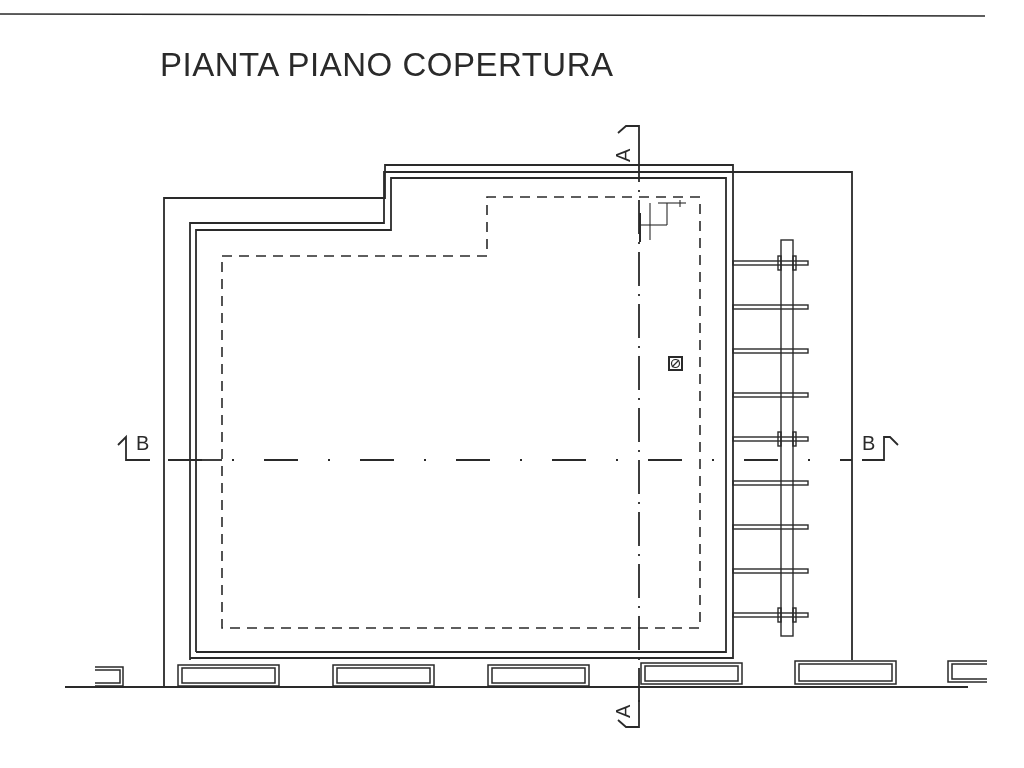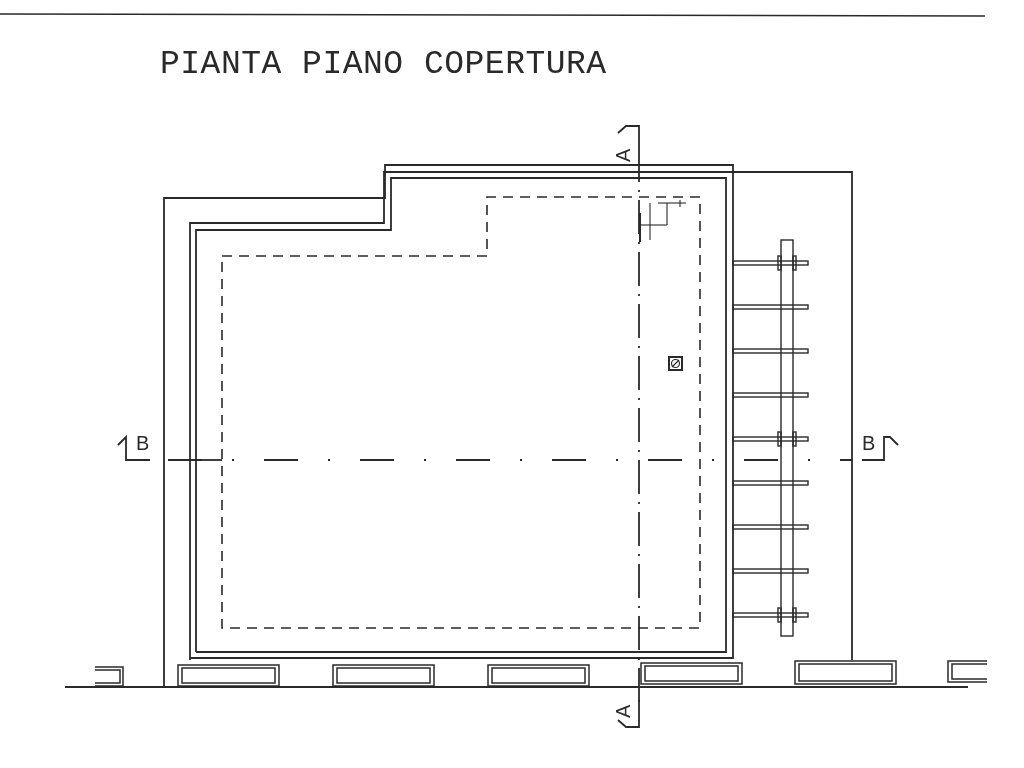--- a/index.html
+++ b/index.html
@@ -1,17 +1,17 @@
 <!DOCTYPE html>
 <html><head>
   <meta charset="utf-8">
   <style>
     html, body { margin: 0; padding: 0; background: #ffffff; }
     body { width: 1024px; height: 768px; position: relative; overflow: hidden; font-family: "Liberation Sans", sans-serif; }
-    .title { position: absolute; left: 160px; top: 46px; font-size: 33px; color: #2a2a2a; letter-spacing: 0.5px; font-family: Liberation Mono, monospace; }
+    .title { position: absolute; left: 160px; top: 46px; font-size: 33px; color: #2a2a2a; letter-spacing: 0.5px; font-family: Liberation Sans, sans-serif; }
     svg { position: absolute; left: 0; top: 0; }
     .lbl { font-family: "Liberation Sans", sans-serif; font-size: 20px; fill: #2a2a2a; }
   </style>
 </head>
 <body>
 
 <div class="title">PIANTA PIANO COPERTURA</div>
 
 <svg width="1024" height="768" viewBox="0 0 1024 768">
   <g stroke="#2a2a2a" fill="none" stroke-width="1.8">

